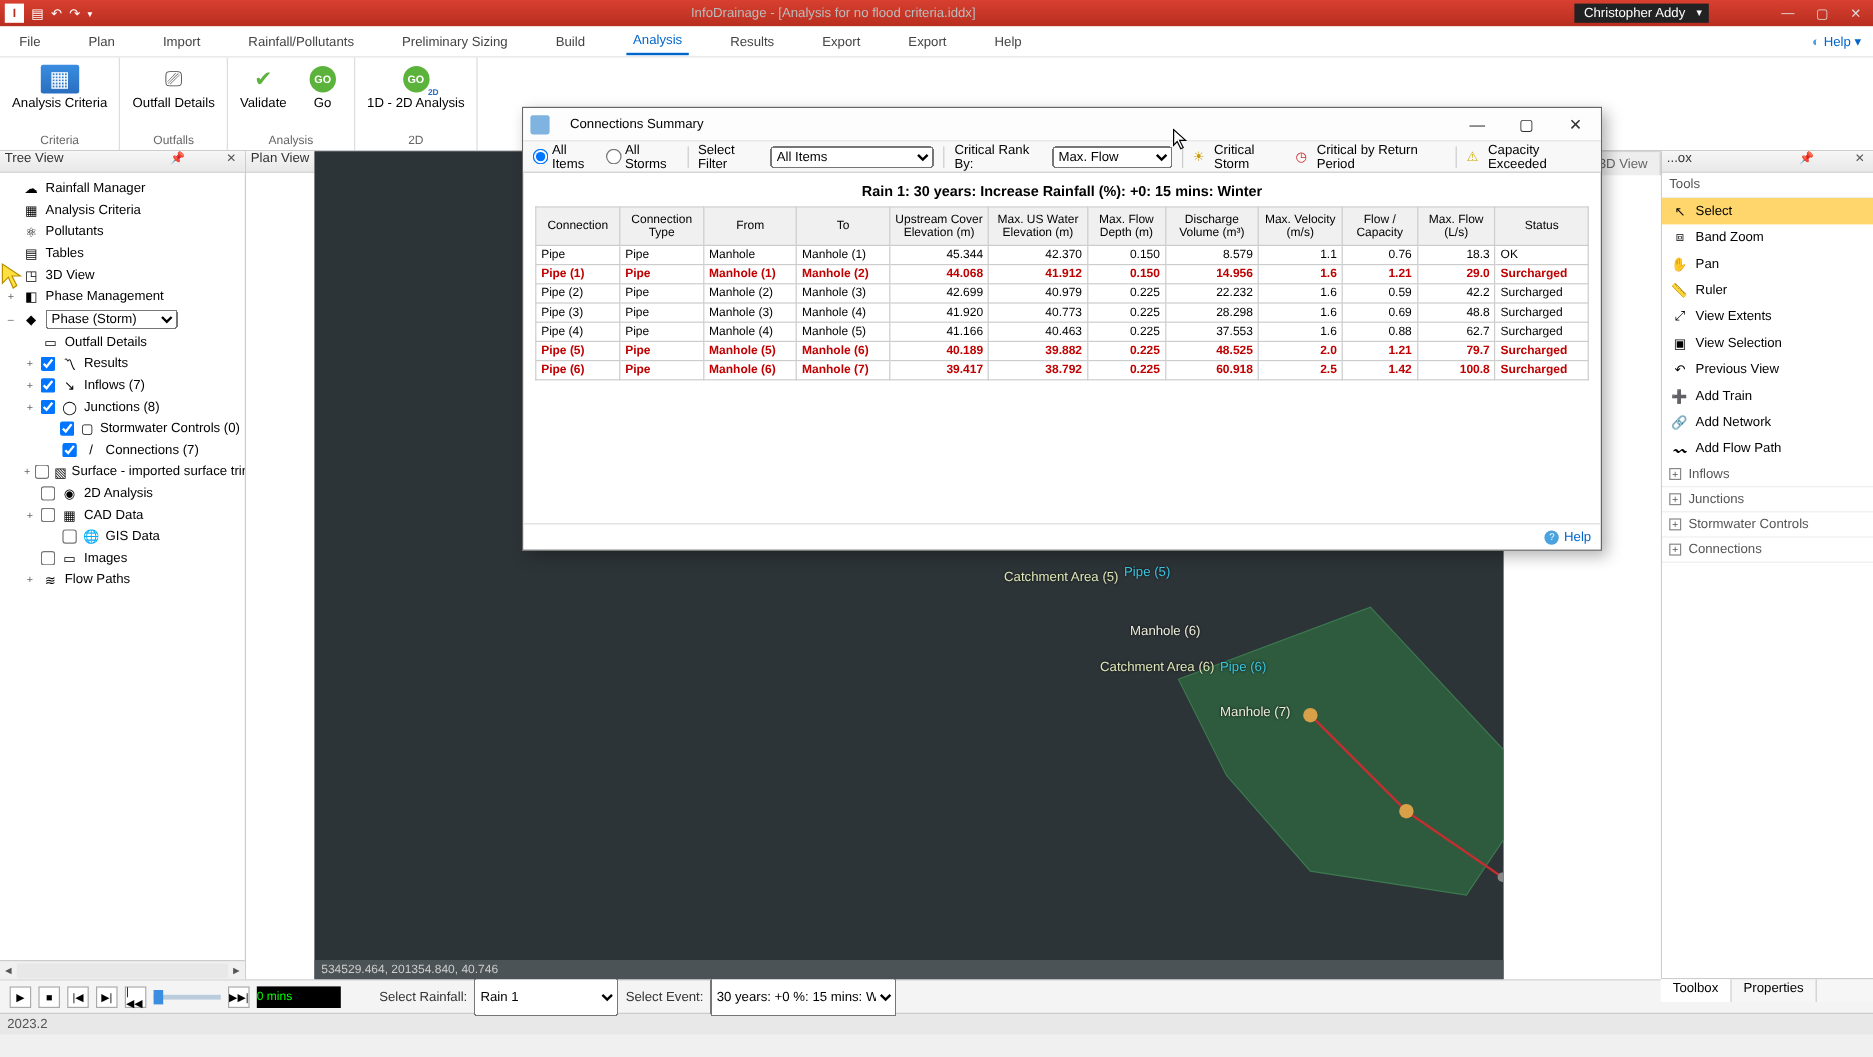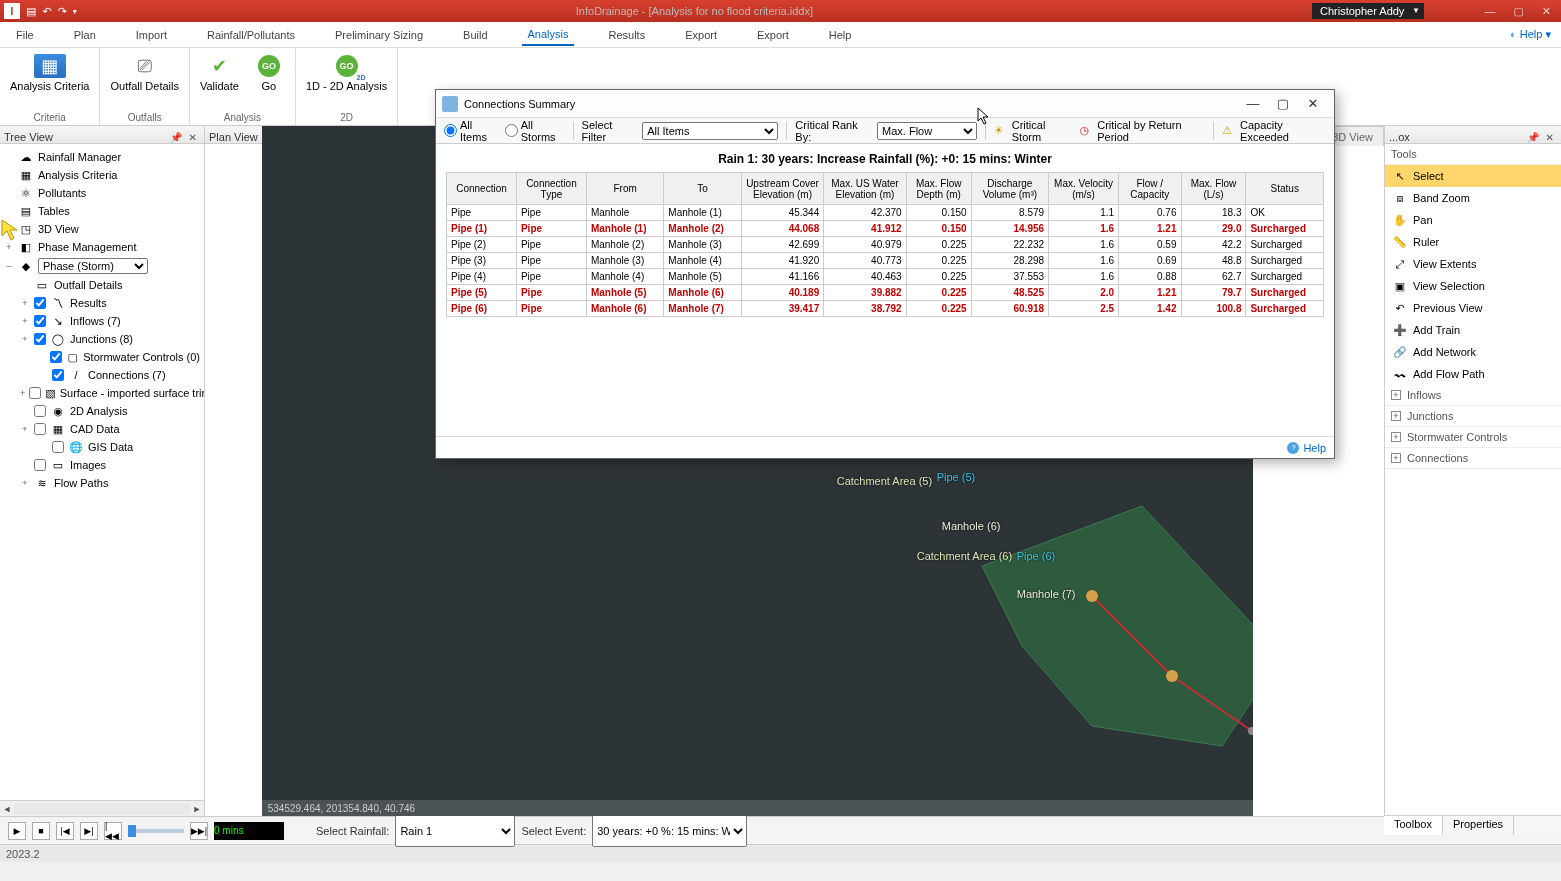--- a/index.html
+++ b/index.html
@@ -27,21 +27,21 @@
 .ribbon-group .buttons { display: flex; gap: 6px; }
 .ribbon-group .btn { display: flex; flex-direction: column; align-items: center; gap: 2px; padding: 2px 4px; }
 .ribbon-group .btn .ico { width: 32px; height: 24px; display: flex; align-items: center; justify-content: center; font-size: 18px; }
 .ribbon-group .label { font-size: 10px; color: #666; padding-top: 2px; }
 .ico-grid { background: linear-gradient(#3a8de0,#2a6ec0); color: #fff; border-radius: 2px; }
 .ico-outfall { color: #444; }
 .ico-check { color: #5cb33c; font-size: 22px; }
 .ico-go { width: 22px; height: 22px; border-radius: 50%; background: #5cb33c; color: #fff; font-size: 9px; font-weight: bold; display: flex; align-items: center; justify-content: center; }
 
 
-.panel-title-strip { height: 18px; background: linear-gradient(to bottom,#f6f6f6,#e8e8e8); border-bottom: 1px solid #ccc; display: flex; align-items: flex-end; padding: 0 4px; font-size: 11px; color: #333; }
+.panel-title-strip { height: 18px; background: linear-gradient(to bottom,#f6f6f6,#e8e8e8); border-bottom: 1px solid #ccc; display: flex; align-items: flex-start; padding: 0 4px; font-size: 11px; color: #333; gap: 28px; }
 .panel-title-strip .spacer { flex: 1; }
 .panel-title-strip .pin, .panel-title-strip .close { font-size: 10px; padding: 0 3px; color: #555; }
 
 
 .workspace { display: flex; height: calc(100% - 22px - 26px - 78px - 28px - 19px - 18px); }
 .left-pane { width: 205px; background: #fff; border-right: 1px solid #ccc; display: flex; flex-direction: column; }
 .tree { flex: 1; overflow: auto; padding: 4px 0; }
 .tree-item { display: flex; align-items: center; gap: 4px; padding: 2px 4px 2px 4px; white-space: nowrap; }
 .tree-item .exp { width: 10px; text-align: center; color: #666; font-size: 9px; }
 .tree-item .chk { width: 12px; height: 12px; }
@@ -66,21 +66,21 @@
 
 
 .right-pane { width: 177px; background: #fff; border-left: 1px solid #ccc; display: flex; flex-direction: column; }
 .tool-section { padding: 4px 6px; font-size: 11px; color: #555; border-bottom: 1px solid #eee; }
 .tool-item { display: flex; align-items: center; gap: 6px; padding: 4px 8px; }
 .tool-item.selected { background: #ffd66b; }
 .tool-item .tic { width: 14px; height: 14px; display:flex; align-items:center; justify-content:center; font-size:11px; }
 
 
 .dialog { position: absolute; left: 435px; top: 89px; width: 900px; height: 370px; background: #fff; border: 1px solid #666; box-shadow: 4px 4px 12px rgba(0,0,0,0.3); display: flex; flex-direction: column; }
-.dialog-title { height: 28px; display: flex; align-items: center; padding: 0 6px; border-bottom: 1px solid #ddd; background: #fdfdfd; }
+.dialog-title { height: 28px; display: flex; align-items: center; padding: 0 6px; border-bottom: 1px solid #ddd; background: #fdfdfd; gap: 11px; }
 .dialog-title .dic { width: 16px; height: 16px; margin-right: 6px; background:#7fb3e0; border-radius:2px; }
 .dialog-title .dt { flex: 1; }
 .dialog-title .dbtn { width: 30px; text-align: center; color: #333; font-size: 13px; }
 .dialog-toolbar { height: 26px; display: flex; align-items: center; gap: 8px; padding: 0 8px; border-bottom: 1px solid #ccc; background: #f8f8f8; }
 .dialog-toolbar label { display: flex; align-items: center; gap: 3px; }
 .dialog-toolbar select { font-size: 11px; height: 18px; }
 .dialog-toolbar .divider { width: 1px; height: 18px; background: #ccc; }
 .dialog-body { flex: 1; overflow: auto; padding: 6px 10px; }
 .dialog-body h4 { text-align: center; font-size: 12px; margin: 2px 0 6px; }
 .dialog table { border-collapse: collapse; width: 100%; table-layout: fixed; }

